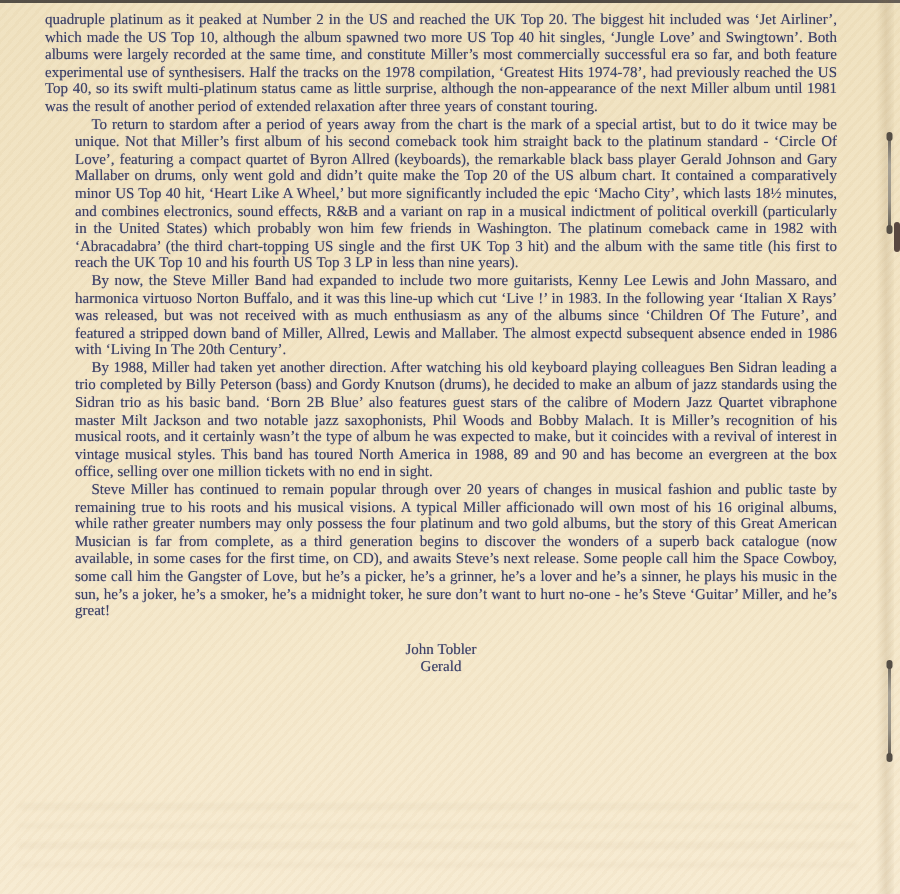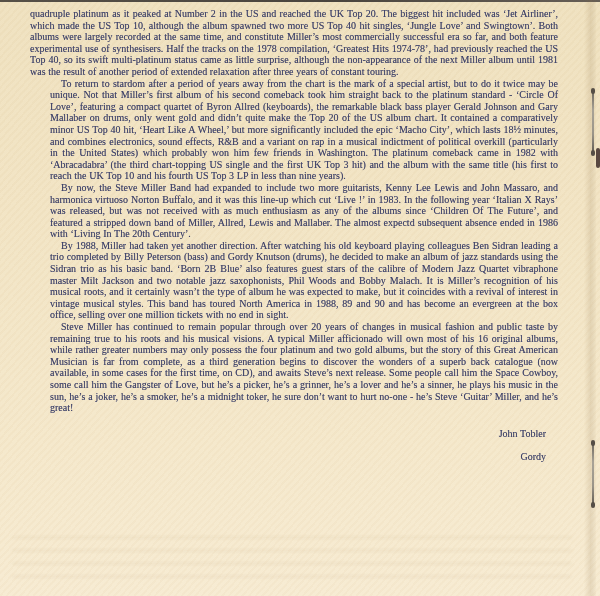--- a/index.html
+++ b/index.html
@@ -60,21 +60,21 @@
     color: #3d4169;
     font-size: 10px;
     line-height: 11.6px;
     text-align: justify;
     text-shadow: 0 0 0.5px rgba(61,65,105,0.55);
     word-spacing: 0.2px;
   }
   .text-block p { margin: 0; }
   .text-block p.indent { text-indent: 11px; margin-left: 20px; }
   .sig-block { margin-top: 14px; }
-  .sig-block p { margin: 12px; text-align: right; }
+  .sig-block p { margin: 0; text-align: center; }
 </style>
 </head>
 <body>
 
 <div class="scan">
 
   <div class="edge-top"></div>
   <div class="ghost-showthrough"></div>
   <div class="crease"></div>
   <div class="staple staple-top"></div>
@@ -83,17 +83,17 @@
 
   <div class="text-block" style="color: rgb(61, 65, 105);">
     <p>quadruple platinum as it peaked at Number 2 in the US and reached the UK Top 20. The biggest hit included was ‘Jet Airliner’, which made the US Top 10, although the album spawned two more US Top 40 hit singles, ‘Jungle Love’ and Swingtown’. Both albums were largely recorded at the same time, and constitute Miller’s most commercially successful era so far, and both feature experimental use of synthesisers. Half the tracks on the 1978 compilation, ‘Greatest Hits 1974-78’, had previously reached the US Top 40, so its swift multi-platinum status came as little surprise, although the non-appearance of the next Miller album until 1981 was the result of another period of extended relaxation after three years of constant touring.</p>
     <p class="indent">To return to stardom after a period of years away from the chart is the mark of a special artist, but to do it twice may be unique. Not that Miller’s first album of his second comeback took him straight back to the platinum standard - ‘Circle Of Love’, featuring a compact quartet of Byron Allred (keyboards), the remarkable black bass player Gerald Johnson and Gary Mallaber on drums, only went gold and didn’t quite make the Top 20 of the US album chart. It contained a comparatively minor US Top 40 hit, ‘Heart Like A Wheel,’ but more significantly included the epic ‘Macho City’, which lasts 18½ minutes, and combines electronics, sound effects, R&amp;B and a variant on rap in a musical indictment of political overkill (particularly in the United States) which probably won him few friends in Washington. The platinum comeback came in 1982 with ‘Abracadabra’ (the third chart-topping US single and the first UK Top 3 hit) and the album with the same title (his first to reach the UK Top 10 and his fourth US Top 3 LP in less than nine years).</p>
     <p class="indent">By now, the Steve Miller Band had expanded to include two more guitarists, Kenny Lee Lewis and John Massaro, and harmonica virtuoso Norton Buffalo, and it was this line-up which cut ‘Live !’ in 1983. In the following year ‘Italian X Rays’ was released, but was not received with as much enthusiasm as any of the albums since ‘Children Of The Future’, and featured a stripped down band of Miller, Allred, Lewis and Mallaber. The almost expectd subsequent absence ended in 1986 with ‘Living In The 20th Century’.</p>
     <p class="indent">By 1988, Miller had taken yet another direction. After watching his old keyboard playing colleagues Ben Sidran leading a trio completed by Billy Peterson (bass) and Gordy Knutson (drums), he decided to make an album of jazz standards using the Sidran trio as his basic band. ‘Born 2B Blue’ also features guest stars of the calibre of Modern Jazz Quartet vibraphone master Milt Jackson and two notable jazz saxophonists, Phil Woods and Bobby Malach. It is Miller’s recognition of his musical roots, and it certainly wasn’t the type of album he was expected to make, but it coincides with a revival of interest in vintage musical styles. This band has toured North America in 1988, 89 and 90 and has become an evergreen at the box office, selling over one million tickets with no end in sight.</p>
     <p class="indent">Steve Miller has continued to remain popular through over 20 years of changes in musical fashion and public taste by remaining true to his roots and his musical visions. A typical Miller afficionado will own most of his 16 original albums, while rather greater numbers may only possess the four platinum and two gold albums, but the story of this Great American Musician is far from complete, as a third generation begins to discover the wonders of a superb back catalogue (now available, in some cases for the first time, on CD), and awaits Steve’s next release. Some people call him the Space Cowboy, some call him the Gangster of Love, but he’s a picker, he’s a grinner, he’s a lover and he’s a sinner, he plays his music in the sun, he’s a joker, he’s a smoker, he’s a midnight toker, he sure don’t want to hurt no-one - he’s Steve ‘Guitar’ Miller, and he’s great!</p>
 
     <div class="sig-block">
       <p>John Tobler</p>
-      <p>Gordy</p>
+      <p>Gerald</p>
     </div>
   </div>
 
 </div>
 
 </body></html>

